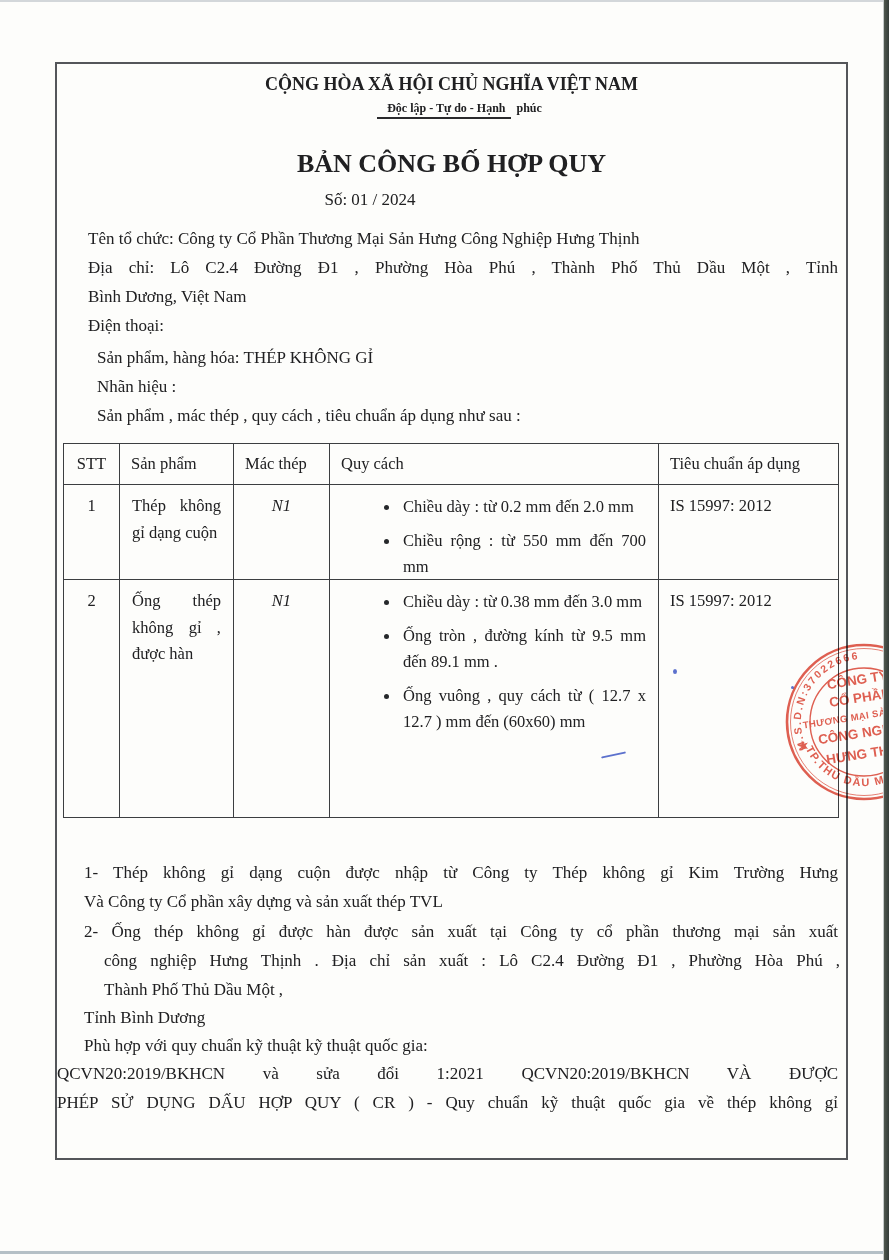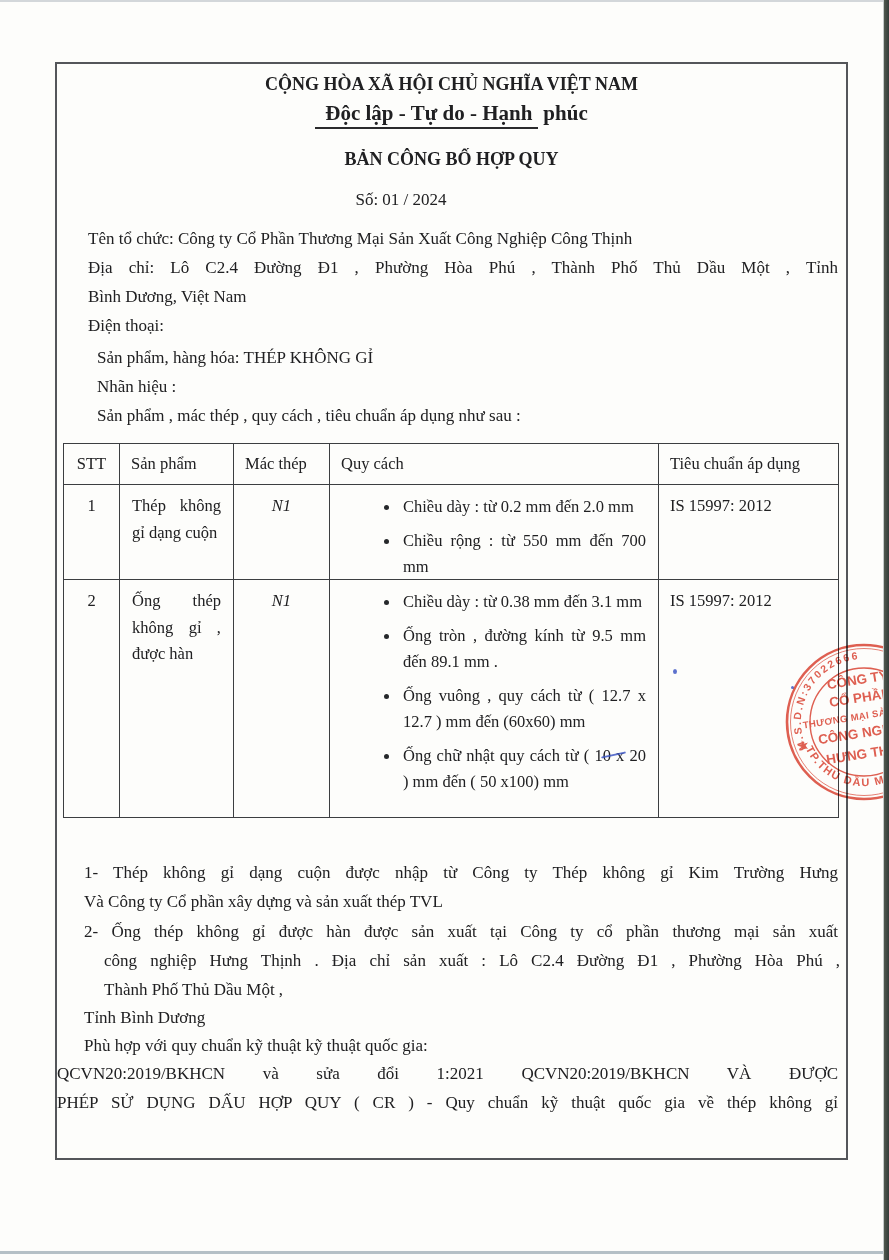--- a/index.html
+++ b/index.html
@@ -14,25 +14,25 @@
   .edge-right  { position:absolute; top:0; right:0; width:5px; height:100%; background:linear-gradient(to right,#50584f,#343c39); z-index:50; }
   .edge-right-hl { position:absolute; top:0; right:5px; width:1px; height:100%; background:#c4c9c9; z-index:50; }
 
   
   .frame { position:absolute; left:55px; top:62px; width:789px; height:1094px; border:2px solid #54565a; }
 
   .abs { position:absolute; }
   .b { font-weight:normal; }
 
   .h-national { top:74px;  left:55px; width:793px; font-size:18px; font-weight:bold; text-align:center; }
-  .h-motto    { top:101px; left:55px; width:793px; font-size:21px; font-weight:bold; text-align:center; }
+  .h-motto    { top:101px; left:55px; width:793px; font-size:12px; font-weight:bold; text-align:center;padding-left:8px; }
   .motto-u    { border-bottom:2px solid #2a2a2c; padding:0 6px 2px 10px; }
   .motto-tail { margin-left:5px; }
-  .h-title    { top:149px; left:55px; width:793px; font-size:18px; font-weight:bold; text-align:center; }
-  .h-number   { top:190px; left:55px; width:630px; font-size:17px; text-align:center;margin-left:31px; }
+  .h-title    { top:149px; left:55px; width:793px; font-size:26px; font-weight:bold; text-align:center; }
+  .h-number   { top:190px; left:55px; width:630px; font-size:17px; text-align:center; }
 
   .para { position:absolute; font-size:17px; line-height:29px; }
   .stretch { text-align:justify; text-align-last:justify; }
 
   .p-org    { top:224px; left:88px; width:752px; }
   .p-addr1  { top:253px; left:88px; width:750px; }
   .p-addr2  { top:282px; left:88px; width:750px; }
   .p-phone  { top:311px; left:88px; width:750px; }
   .p-prod   { top:343px; left:97px; width:741px; }
   .p-brand  { top:372px; left:97px; width:741px; }
@@ -94,21 +94,21 @@
 
   <div class="frame"></div>
 
   <div class="abs h-national">CỘNG HÒA XÃ HỘI CHỦ NGHĨA VIỆT NAM</div>
   <div class="abs h-motto">
     <span class="motto-u">Độc lập - Tự do - Hạnh</span><span class="motto-tail">phúc</span>
   </div>
   <div class="abs h-title">BẢN CÔNG BỐ HỢP QUY</div>
   <div class="abs h-number">Số: 01 / 2024</div>
 
-  <div class="para p-org">Tên tổ chức: Công ty Cổ Phần Thương Mại Sản Xuất Công Nghiệp Công Thịnh</div>
+  <div class="para p-org">Tên tổ chức: Công ty Cổ Phần Thương Mại Sản Hưng Công Nghiệp Hưng Thịnh</div>
   <div class="para p-addr1 stretch">Địa chỉ: Lô C2.4 Đường Đ1 , Phường Hòa Phú , Thành Phố Thủ Dầu Một , Tỉnh</div>
   <div class="para p-addr2">Bình Dương, Việt Nam</div>
   <div class="para p-phone">Điện thoại:</div>
   <div class="para p-prod">
     <span>Sản phẩm, hàng hóa: </span><span class="b">THÉP KHÔNG GỈ</span>
   </div>
   <div class="para p-brand">Nhãn hiệu :</div>
   <div class="para p-intro">Sản phẩm , mác thép , quy cách , tiêu chuẩn áp dụng như sau :</div>
 
   <div class="doc-table">
@@ -132,33 +132,29 @@
       </div>
     </div>
     <div class="cell td-std">IS 15997: 2012</div>
 
     <div class="cell c1 td-stt">2</div>
     <div class="cell td-name">Ống thép không gỉ , được hàn</div>
     <div class="cell td-mark">N1</div>
     <div class="cell td-spec">
       <div class="spec">
         <span class="spec-dot"></span>
-        <span class="spec-text">Chiều dày : từ 0.38 mm đến 3.1 mm</span>
+        <span class="spec-text">Chiều dày : từ 0.38 mm đến 3.0 mm</span>
       </div>
       <div class="spec">
         <span class="spec-dot"></span>
         <span class="spec-text">Ống tròn , đường kính từ 9.5 mm đến 89.1 mm .</span>
       </div>
       <div class="spec">
         <span class="spec-dot"></span>
         <span class="spec-text">Ống vuông , quy cách từ ( 12.7 x 12.7 ) mm đến (60x60) mm</span>
-      </div>
-      <div class="spec">
-        <span class="spec-dot"></span>
-        <span class="spec-text">Ống chữ nhật quy cách từ ( 10 x 20 ) mm đến ( 50 x100) mm</span>
       </div>
     </div>
     <div class="cell td-std">IS 15997: 2012</div>
   </div>
 
   <div class="para n1a stretch">1- Thép không gỉ dạng cuộn được nhập từ Công ty Thép không gỉ Kim Trường Hưng</div>
   <div class="para n1b">Và Công ty Cổ phần xây dựng và sản xuất thép TVL</div>
   <div class="para n2a stretch">2- Ống thép không gỉ được hàn được sản xuất tại Công ty cổ phần thương mại sản xuất</div>
   <div class="para n2b stretch">công nghiệp Hưng Thịnh . Địa chỉ sản xuất : Lô C2.4 Đường Đ1 , Phường Hòa Phú ,</div>
   <div class="para n2c">Thành Phố Thủ Dầu Một ,</div>

